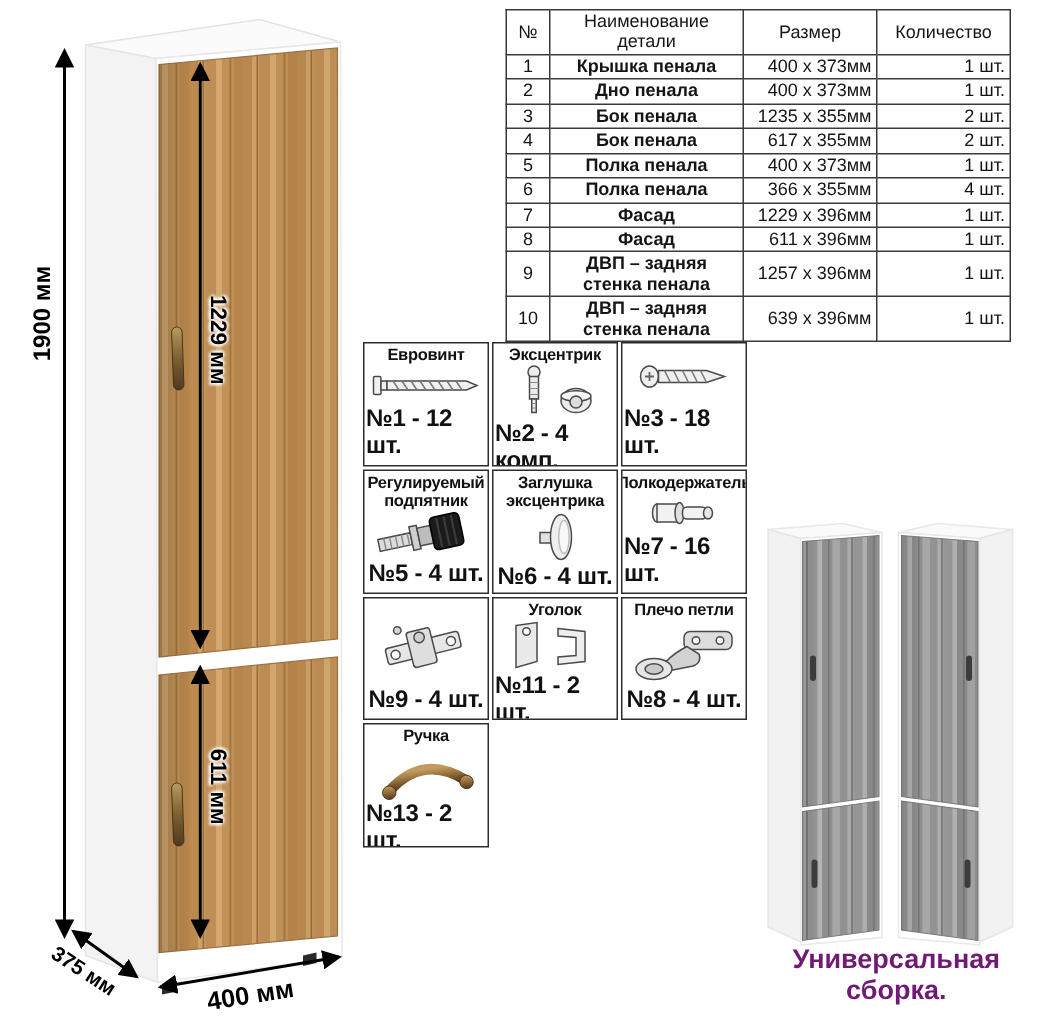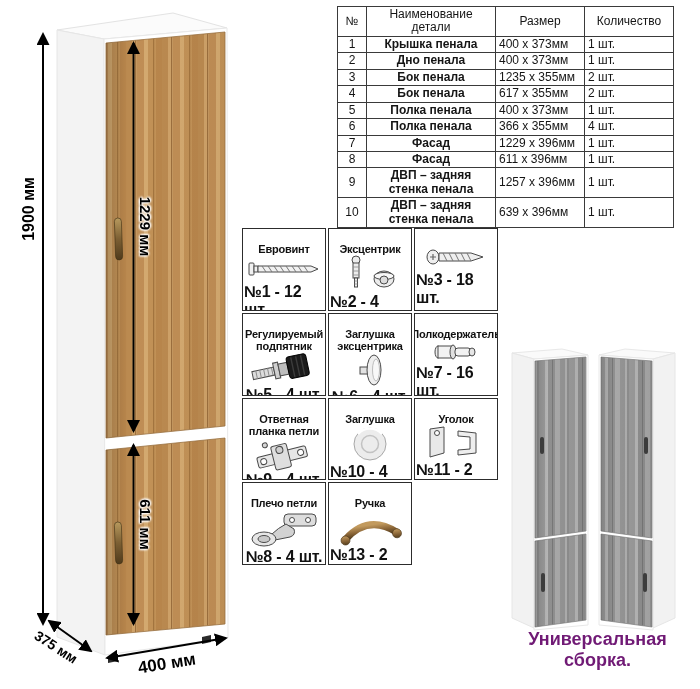--- a/index.html
+++ b/index.html
@@ -6,31 +6,31 @@
   #stage{position:relative;width:700px;height:689px;background:#ffffff;overflow:hidden;
          font-family:"Liberation Sans", sans-serif;color:#111;}
 
   
   .parts-table{position:absolute;left:337px;top:6px;border-collapse:collapse;
                font-size:12px;line-height:1.12;color:#151515;}
   .parts-table td,.parts-table th{border:1px solid #3a3a3a;padding:1px 3px;background:#fff;}
   .parts-table th{font-weight:400;text-align:center;}
   .col-num{width:22px;text-align:center;}
   .col-name{width:122px;text-align:center;font-weight:bold;}
-  .col-size{width:82px;text-align:left;}
-  .col-qty{width:82px;text-align:left;}
+  .col-size{width:82px;text-align:right;}
+  .col-qty{width:82px;text-align:right;}
   .parts-table tr{height:16px;}
   .parts-table tr.tall{height:30px;}
 
   
   .hw-grid{position:absolute;left:242px;top:228px;width:256px;height:422px;
            display:grid;grid-template-columns:repeat(3,1fr);grid-template-rows:repeat(5,1fr);
            gap:2px;}
   .hw-cell{border:1px solid #2c2c2c;background:#fff;display:flex;flex-direction:column;
-           align-items:center;justify-content:space-between;padding:14px 1px 3px;overflow:hidden;}
+           align-items:center;justify-content:space-between;padding:2px 1px 3px;overflow:hidden;}
   .hw-title{font-weight:bold;font-size:11px;letter-spacing:-0.2px;text-align:center;line-height:1.12;}
   .hw-icon{flex:1;display:flex;align-items:center;justify-content:center;}
   .hw-count{font-weight:bold;font-size:16px;letter-spacing:-0.2px;}
 
   
   .dim{position:absolute;font-weight:bold;color:#000;white-space:nowrap;text-align:center;
        font-size:15px;}
   .halo{text-shadow:0 0 3px #fff,0 0 3px #fff,1px 1px 2px #fff,-1px -1px 2px #fff;}
 
   
@@ -270,47 +270,35 @@
           <ellipse cx="27" cy="12" rx="3" ry="7" fill="#e0e0e0"></ellipse>
           <rect x="29" y="8" width="16" height="8" rx="3" fill="#f2f2f2"></rect>
           <ellipse cx="46" cy="12" rx="3" ry="4" fill="#e6e6e6"></ellipse>
         </g>
       </svg>
         </div>
       <div class="hw-count">№7 - 16 шт.</div>
     </div>
 
     <div class="hw-cell">
-      <div class="hw-title">Ответная планка петли</div>
       <div class="hw-icon">
           <svg width="70" height="34" viewBox="0 0 70 34">
         <g transform="rotate(-14 35 19)" stroke="#4a4a4a" stroke-width="1" fill="#e6e6e6">
           <rect x="8" y="14" width="50" height="11" rx="2"></rect>
           <rect x="24" y="7" width="16" height="24" rx="2" fill="#dedede"></rect>
           <circle cx="14" cy="19.5" r="3" fill="#fff"></circle>
           <circle cx="52" cy="19.5" r="3" fill="#fff"></circle>
           <circle cx="32" cy="12" r="3.5" fill="#cfcfcf"></circle>
           <circle cx="19" cy="4" r="2.5" fill="#d6d6d6"></circle>
         </g>
       </svg>
         </div>
       <div class="hw-count">№9 - 4 шт.</div>
     </div>
 
-    <div class="hw-cell">
-      <div class="hw-title">Заглушка</div>
-      <div class="hw-icon">
-          <svg width="48" height="38" viewBox="0 0 48 38">
-        <circle cx="24" cy="19" r="16" fill="#ececec" stroke="#a8a8a8"></circle>
-        <circle cx="24" cy="19" r="8.5" fill="none" stroke="#c2c2c2" stroke-width="1.5"></circle>
-        <path d="M12 9 a16 16 0 0 1 24 0" stroke="#fff" stroke-width="2.5" fill="none"></path>
-      </svg>
-        </div>
-      <div class="hw-count">№10 - 4 шт.</div>
-    </div>
 
     <div class="hw-cell">
       <div class="hw-title">Уголок</div>
       <div class="hw-icon">
           <svg width="64" height="36" viewBox="0 0 64 36">
         <g stroke="#4a4a4a" stroke-width="1" fill="#e9e9e9">
           <path d="M6 4 l14 -2 v26 l-14 4 z"></path>
           <circle cx="13" cy="8" r="2.5" fill="#fff"></circle>
           <path d="M34 6 l18 2 v20 l-18 2 v-5 l12 -1 v-12 l-12 -1 z" fill="#eeeeee"></path>
         </g>

